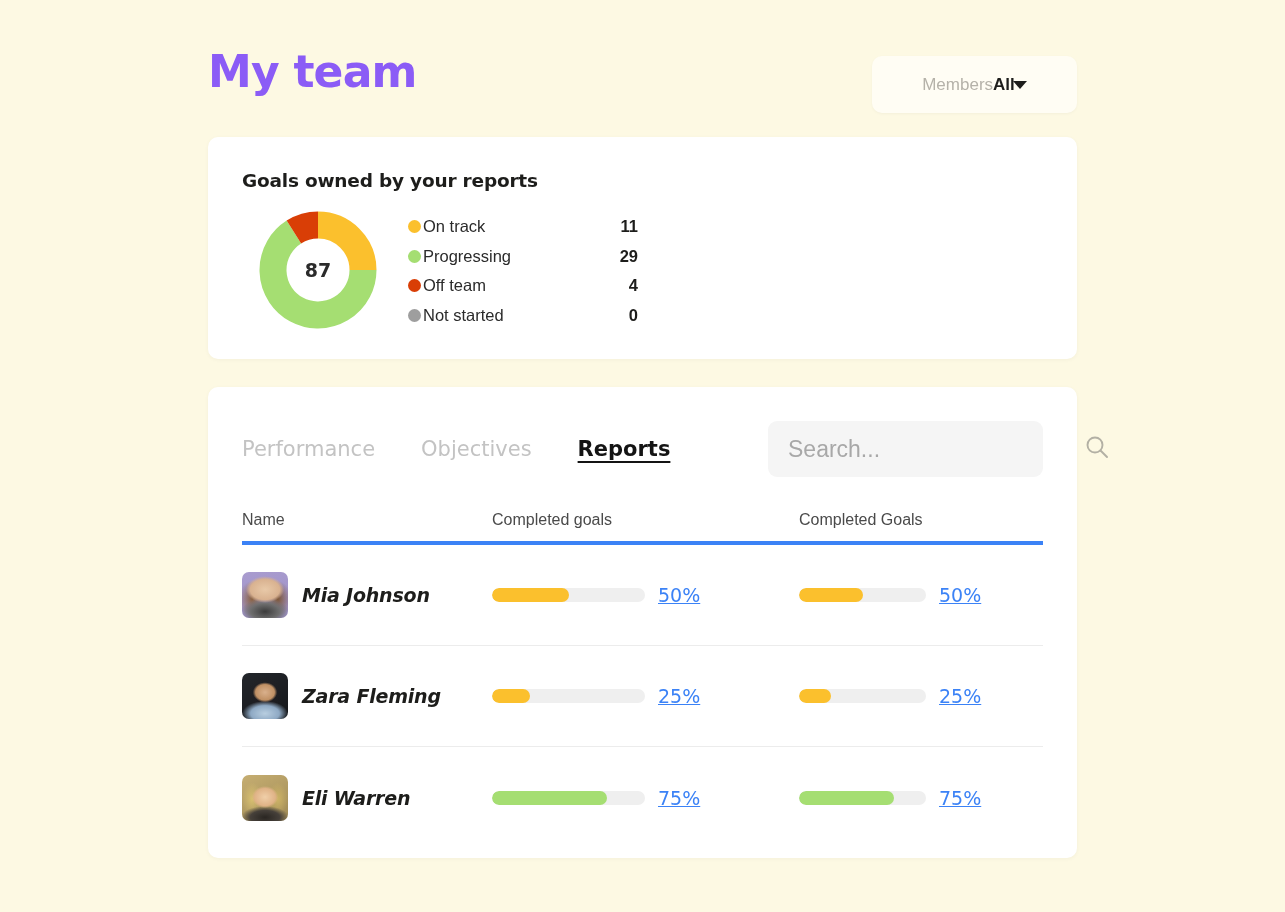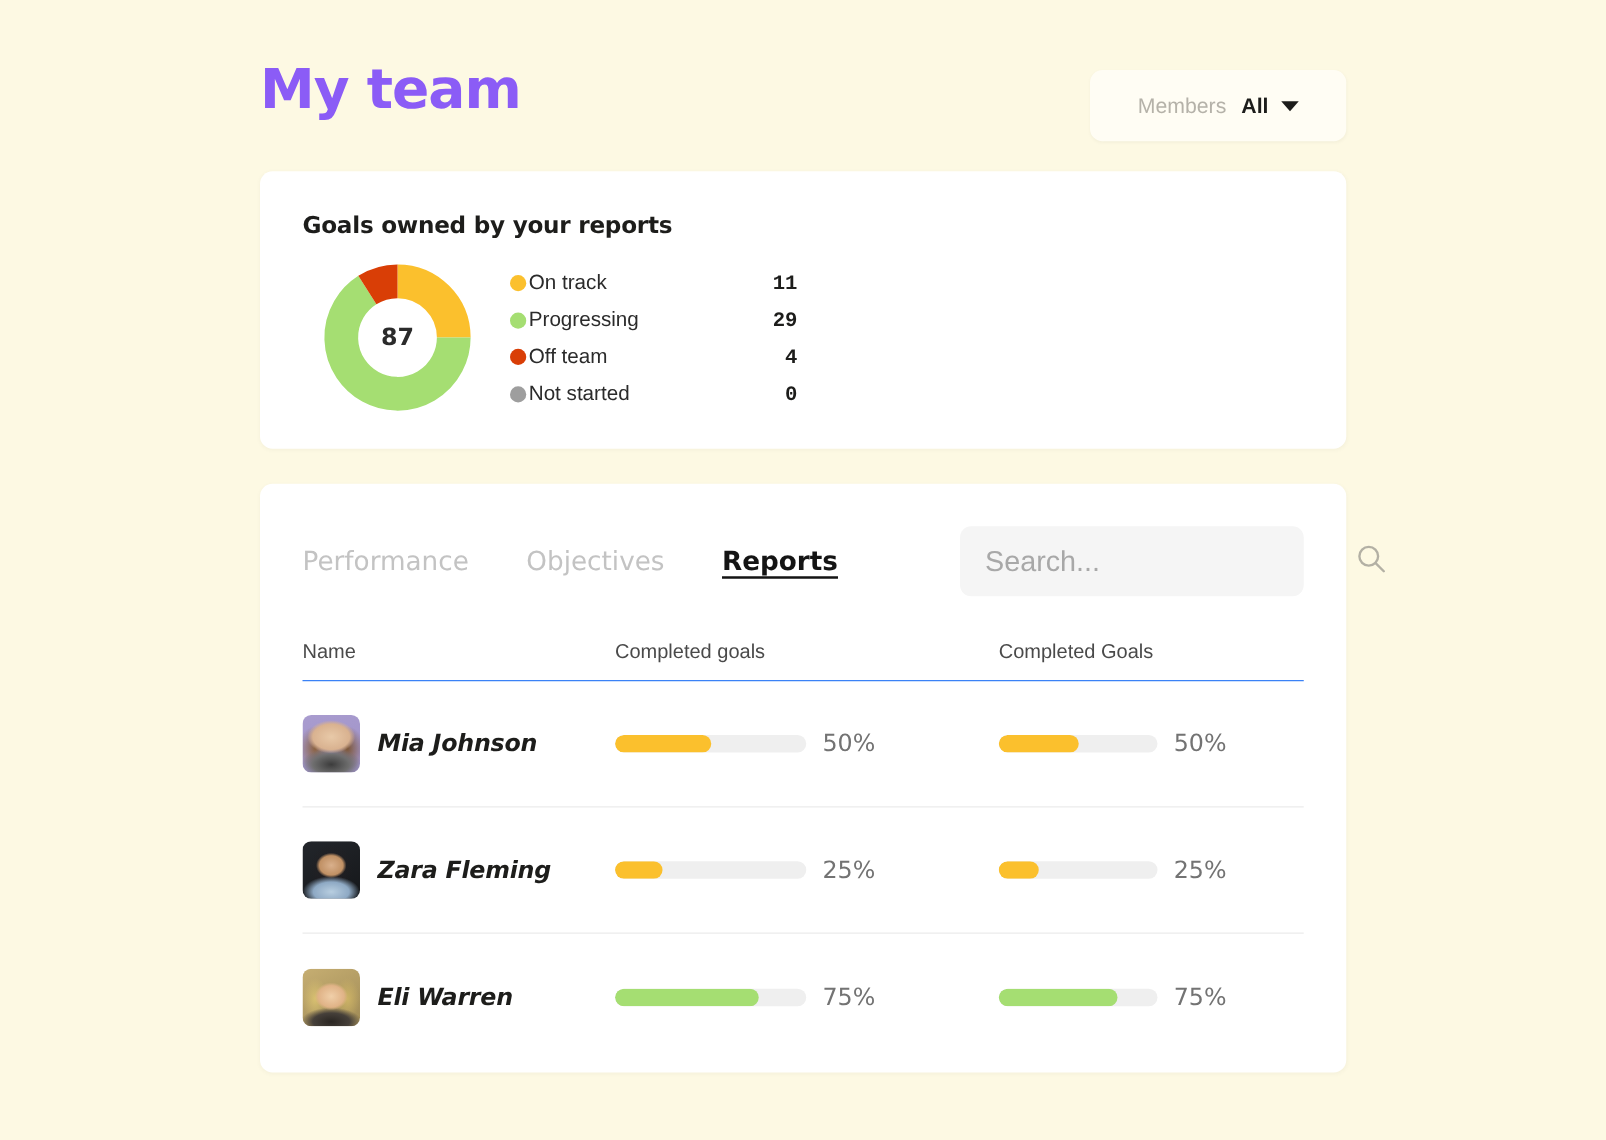--- a/index.html
+++ b/index.html
@@ -43,21 +43,20 @@
     position: absolute;
     right: 0;
     top: 8px;
     width: 205px;
     height: 57px;
     background: #fffdf4;
     border-radius: 10px;
     display: flex;
     align-items: center;
     justify-content: center;
-    gap: 12px;
     cursor: pointer;
     box-shadow: 0 1px 3px rgba(0,0,0,0.04);
   }
   .members-label {
     font-size: 17px;
     color: #b5b2a9;
   }
   .members-value {
     font-size: 17px;
     font-weight: 700;
@@ -173,21 +172,21 @@
     font-size: 16.5px;
     color: #2b2b2b;
     flex: 1;
   }
   .legend-count {
     font-size: 16.5px;
     font-weight: 700;
     color: #1d1d1b;
     text-align: right;
     min-width: 22px;
-    font-family: Liberation Mono, monospace;
+    font-family: Liberation Sans, sans-serif;
   }
 
   
   .panel {
     position: absolute;
     left: 208px;
     top: 387px;
     width: 869px;
     height: 471px;
     background: #ffffff;
@@ -253,21 +252,21 @@
   .table {
     position: absolute;
     left: 34px;
     top: 118px;
     right: 34px;
   }
   .th-row {
     display: flex;
     align-items: center;
     height: 40px;
-    border-bottom: 1px solid #3b82f6;
+    border-bottom: 4px solid #3b82f6;
     padding-bottom: 6px;
   }
   .th {
     font-size: 16px;
     color: #4a4a4a;
   }
   .col-name { width: 250px; }
   .col-goals1 { width: 307px; }
   .col-goals2 { flex: 1; }
 
@@ -312,22 +311,23 @@
     background: #efefef;
     border-radius: 7px;
     overflow: hidden;
     flex: none;
   }
   .bar-track.w1 { width: 153px; }
   .bar-track.w2 { width: 127px; }
   .bar-fill { height: 100%; border-radius: 7px; }
   .bar-pct {
     font-size: 19px;
-    color: #737373;
-    font-family: "DejaVu Sans", sans-serif;
+    color: #3b82f6;
+    font-family: "DejaVu Sans", sans-serif;
+    text-decoration: underline;
   }
 </style>
 </head>
 <body>
 
 <div class="page">
 
   <div class="header">
     <div class="page-title">My team</div>
 

